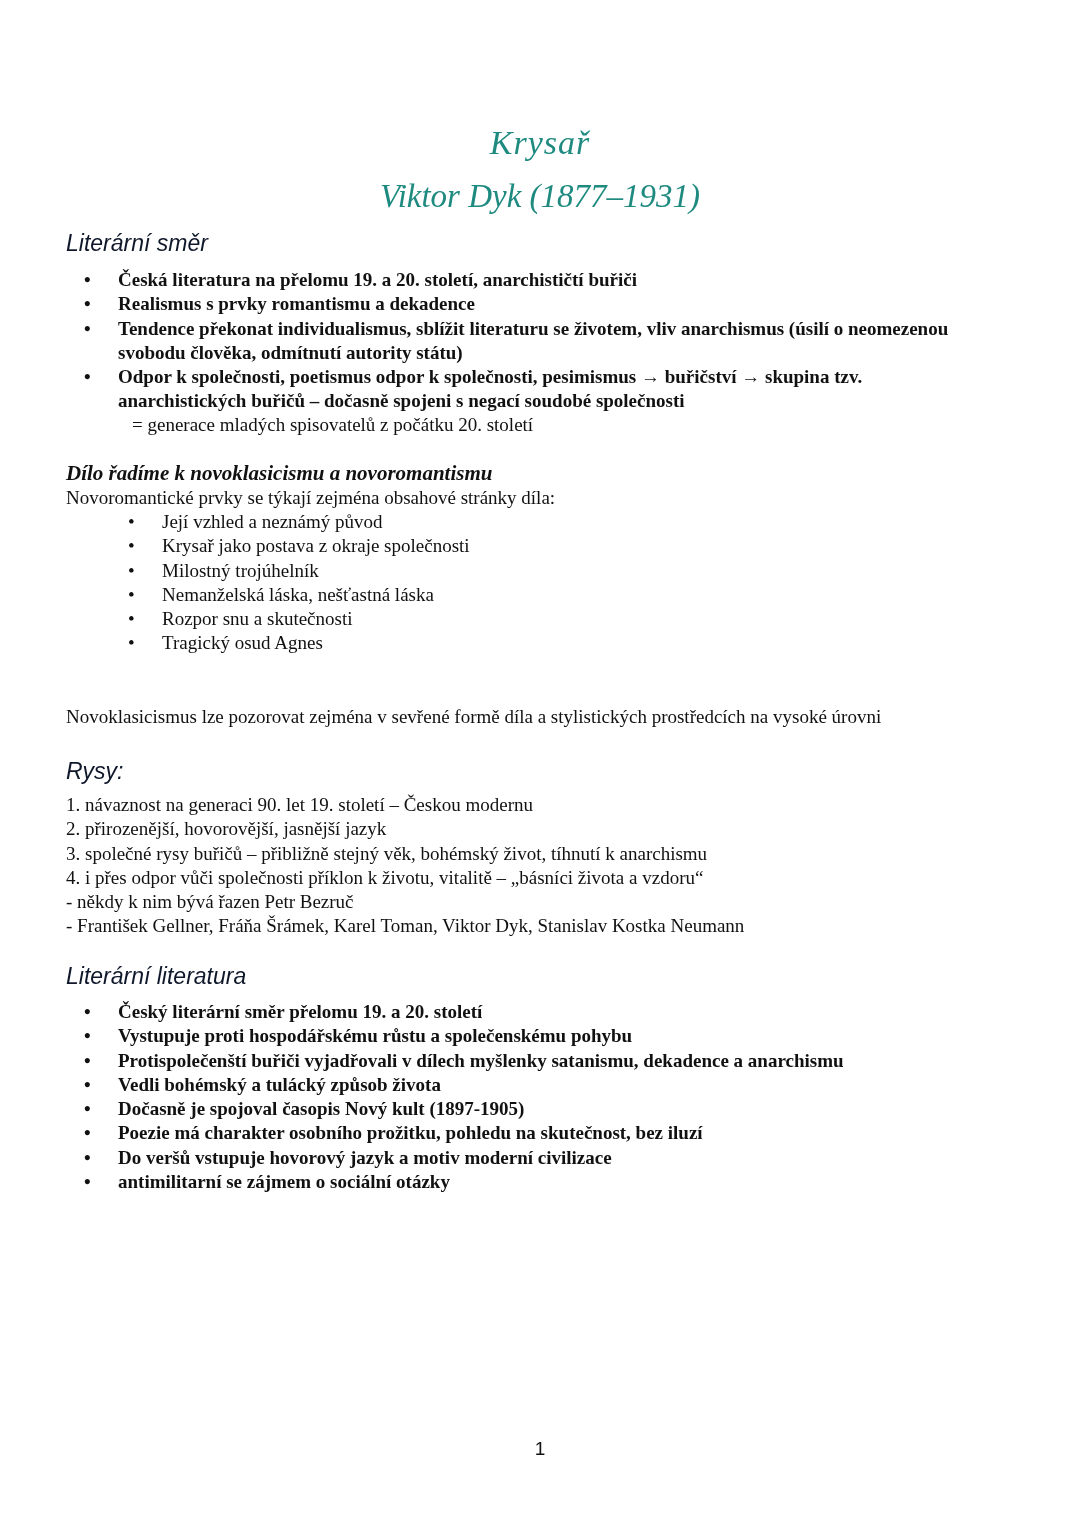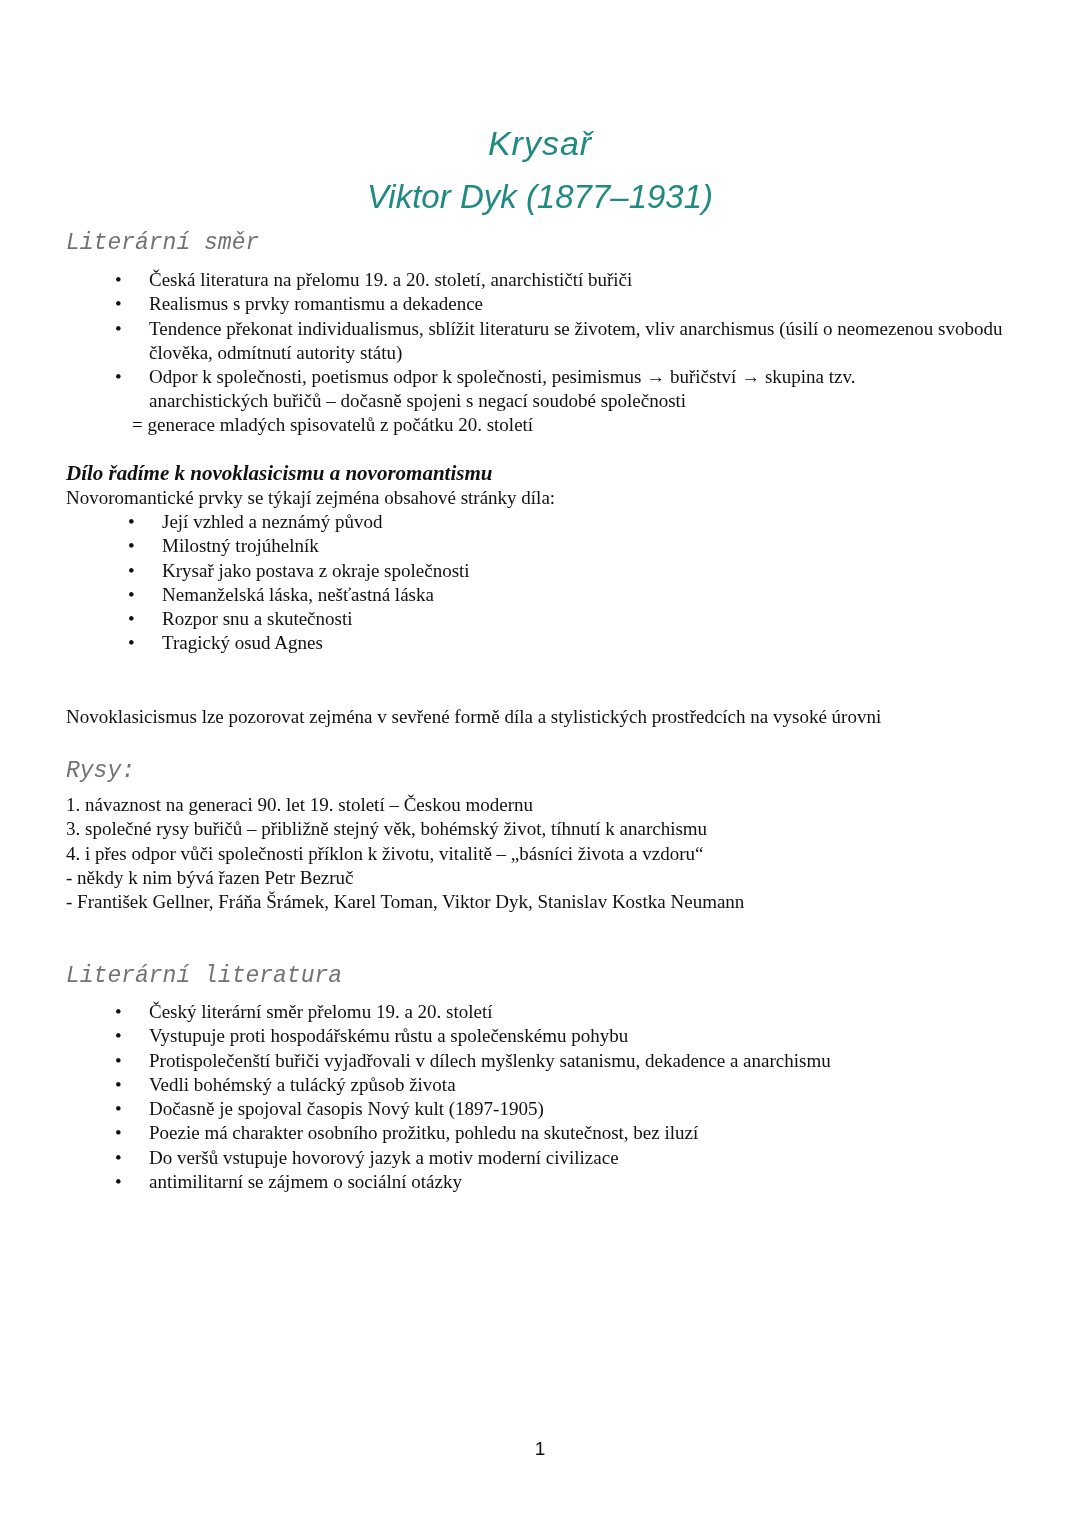--- a/index.html
+++ b/index.html
@@ -1,29 +1,29 @@
 <!DOCTYPE html>
 <html><head>
 <meta charset="utf-8">
 <style>
   html, body { margin: 0; padding: 0; background: #ffffff; }
   body { width: 1080px; height: 1527px; position: relative; overflow: hidden;
          font-family: "Liberation Serif", "DejaVu Serif", serif; color: #111; }
   .page { position: absolute; left: 0; top: 0; width: 1080px; height: 1527px; }
   .title { position: absolute; left: 0; width: 1080px; text-align: center;
-           color: #1f8a80; font-style: italic; font-family: Liberation Sans, sans-serif; }
+           color: #1f8a80; font-style: italic; font-family: Liberation Serif, serif; }
   .t1 { top: 124px; font-size: 34px; letter-spacing: 1px; }
   .t2 { top: 178px; font-size: 33px; }
-  .h2 { position: absolute; left: 66px; color: #737373; font-style: italic;
-        font-family: Liberation Mono, monospace; font-size: 23px; }
+  .h2 { position: absolute; left: 66px; color: #0f172a; font-style: italic;
+        font-family: Liberation Sans, sans-serif; font-size: 23px; }
   .txt { font-size: 19px; line-height: 24.3px; }
   ul.bul { position: absolute; margin: 0; padding: 0; list-style: none; }
   ul.bul li { position: relative; padding-left: 34px; font-size: 19px; line-height: 24.3px; }
   ul.bul li::before { content: "\2022"; position: absolute; left: 0; top: 0; font-size: 19px; }
-  .l1 { left: 115px; width: 920px; }
+  .l1 { left: 84px; width: 920px; font-weight: bold; }
   .l2 { left: 128px; width: 700px; }
   .block { position: absolute; left: 66px; width: 960px; }
   .bold { font-weight: bold; font-size: 21px; font-style: italic; }
   .pagenum { position: absolute; top: 1438px; left: 0; width: 1080px; text-align: center;
              font-family: "Liberation Sans", sans-serif; font-size: 19px; }
 </style>
 </head>
 <body>
 
 <div class="page">
@@ -37,31 +37,32 @@
     <li>Realismus s prvky romantismu a dekadence</li>
     <li>Tendence překonat individualismus, sblížit literaturu se životem, vliv anarchismus (úsilí o neomezenou svobodu člověka, odmítnutí autority státu)</li>
     <li style="padding-right:100px;">Odpor k společnosti, poetismus odpor k společnosti, pesimismus → buřičství → skupina tzv. anarchistických buřičů – dočasně spojeni s negací soudobé společnosti</li>
   </ul>
   <div class="txt" style="position:absolute; left:132px; top:413px;text-align:right;">= generace mladých spisovatelů z počátku 20. století</div>
 
   <div class="block bold" style="top:461px;">Dílo řadíme k novoklasicismu a novoromantismu</div>
   <div class="block txt" style="top:486px;">Novoromantické prvky se týkají zejména obsahové stránky díla:</div>
   <ul class="bul l2" style="top:510px;">
     <li>Její vzhled a neznámý původ</li>
+    <li>Krysař jako postava z okraje společnosti</li>
     <li>Milostný trojúhelník</li>
-    <li>Krysař jako postava z okraje společnosti</li>
     <li>Nemanželská láska, nešťastná láska</li>
     <li>Rozpor snu a skutečnosti</li>
     <li>Tragický osud Agnes</li>
   </ul>
   <div class="block txt" style="top:705px;">Novoklasicismus lze pozorovat zejména v sevřené formě díla a stylistických prostředcích na vysoké úrovni</div>
 
   <div class="h2" style="top:758px;">Rysy:</div>
   <div class="block txt" style="top:793px;">
     <div>1. návaznost na generaci 90. let 19. století – Českou modernu</div>
+    <div>2. přirozenější, hovorovější, jasnější jazyk</div>
     <div>3. společné rysy buřičů – přibližně stejný věk, bohémský život, tíhnutí k anarchismu</div>
     <div>4. i přes odpor vůči společnosti příklon k životu, vitalitě – „básníci života a vzdoru“</div>
     <div>- někdy k nim bývá řazen Petr Bezruč</div>
     <div>- František Gellner, Fráňa Šrámek, Karel Toman, Viktor Dyk, Stanislav Kostka Neumann</div>
   </div>
 
   <div class="h2" style="top:963px;">Literární literatura</div>
   <ul class="bul l1" style="top:1000px;">
     <li>Český literární směr přelomu 19. a 20. století</li>
     <li>Vystupuje proti hospodářskému růstu a společenskému pohybu</li>

